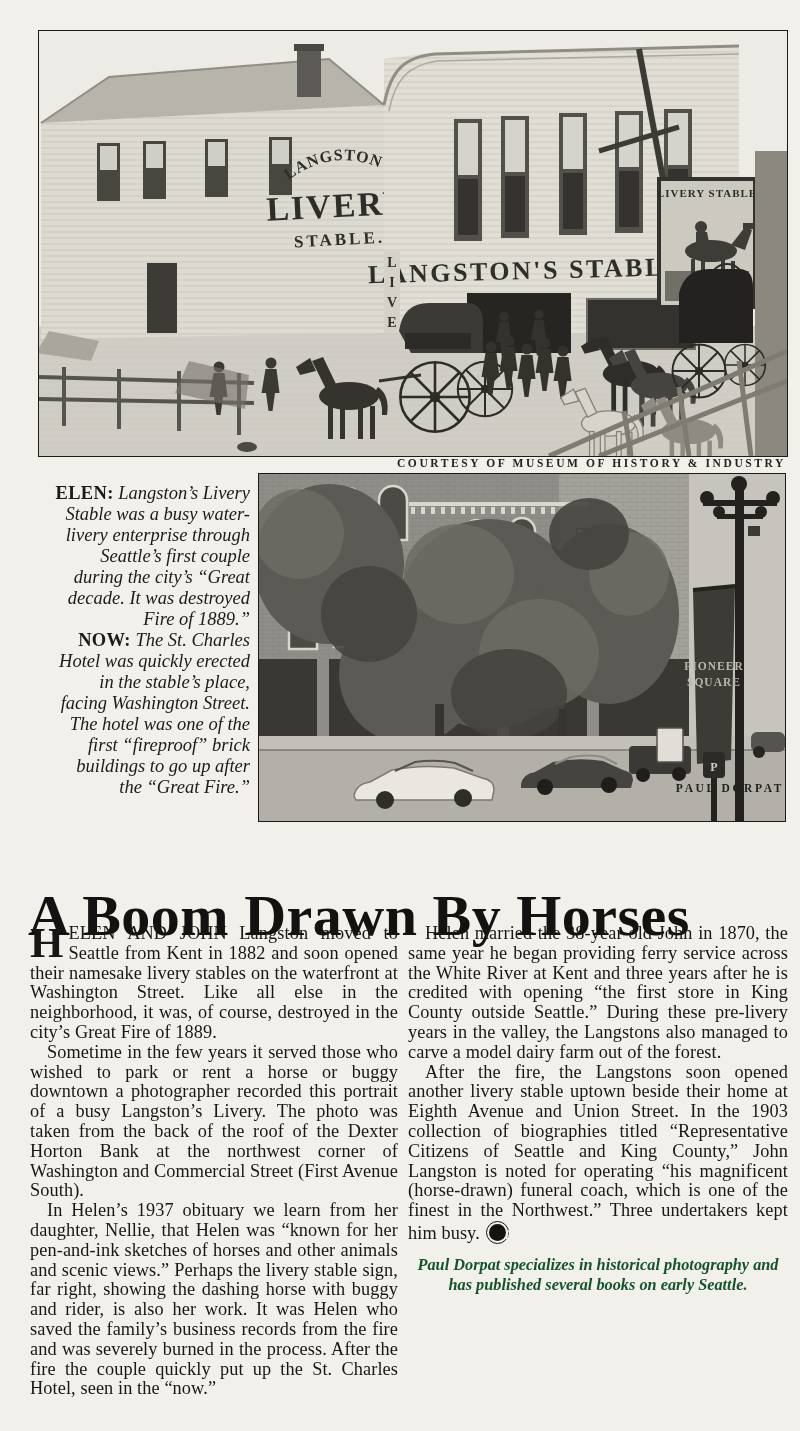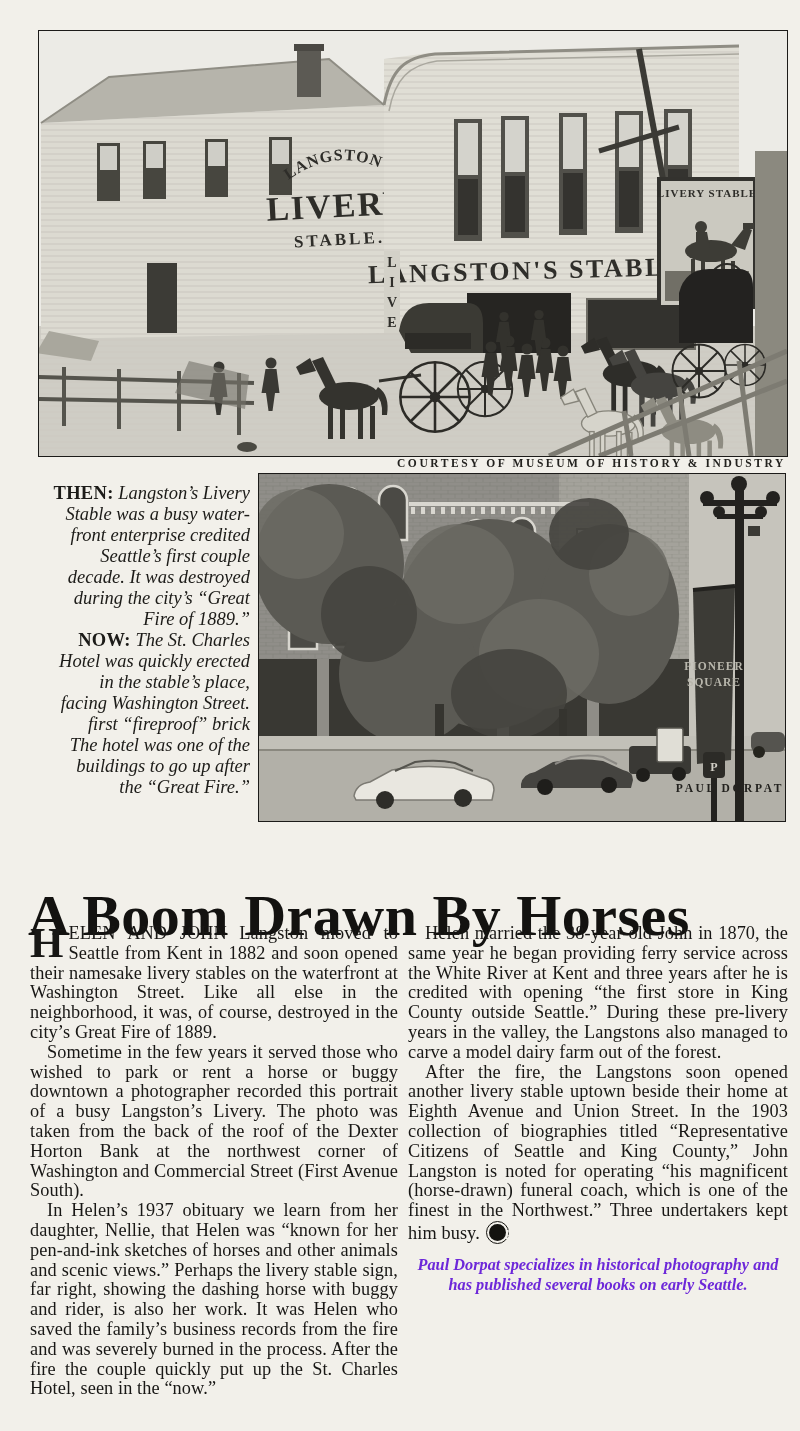--- a/index.html
+++ b/index.html
@@ -61,21 +61,21 @@
   }
   .endmark-inner{
     position:absolute;left:2px;top:2px;width:17px;height:17px;border-radius:50%;
     background:#14130f;color:#f2f0ea;
     font-style:italic;font-weight:bold;font-size:13px;line-height:16px;
     text-align:center;
   }
   .footer{
     margin-top:11px;
     text-align:center;font-weight:bold;font-style:italic;
-    font-size:16.3px;line-height:20px;color:#6d28d9;
+    font-size:16.3px;line-height:20px;color:#14532d;
   }
   
   text{font-family:"Liberation Serif", serif;}
 </style>
 </head>
 <body>
 
 <div class="page">
 
   <div class="photo1">
@@ -265,33 +265,33 @@
           <path d="M700 330 L712 425"></path>
             <path d="M640 356 L650 425"></path>
             <path d="M585 380 L592 425"></path>
         </g>
       </g>
     </svg>
   </div>
   <div class="credit credit1">COURTESY OF MUSEUM OF HISTORY &amp; INDUSTRY</div>
 
   <div class="then-now">
-    <div><span class="cap-label">THEN:</span><span> Langston’s Livery</span></div>
+    <div><span class="cap-label">ELEN:</span><span> Langston’s Livery</span></div>
     <div>Stable was a busy water-</div>
-    <div>front enterprise credited</div>
+    <div>livery enterprise through</div>
     <div>Seattle’s first couple</div>
+    <div>during the city’s “Great</div>
     <div>decade. It was destroyed</div>
-    <div>during the city’s “Great</div>
     <div>Fire of 1889.”</div>
     <div><span class="cap-label">NOW:</span><span> The St. Charles</span></div>
     <div>Hotel was quickly erected</div>
     <div>in the stable’s place,</div>
     <div>facing Washington Street.</div>
+    <div>The hotel was one of the</div>
     <div>first “fireproof” brick</div>
-    <div>The hotel was one of the</div>
     <div>buildings to go up after</div>
     <div>the “Great Fire.”</div>
   </div>
 
   <div class="photo2">
     <svg viewBox="0 0 526 347" preserveAspectRatio="none">
       <defs>
         <pattern id="brick" width="14" height="8" patternUnits="userSpaceOnUse">
           <path d="M0 0 H14 M0 4 H14 M7 0 V4 M0 4 V8 M14 4 V8" stroke="#7e7c76" stroke-width=".7" opacity=".7" fill="none"></path>
         </pattern>

